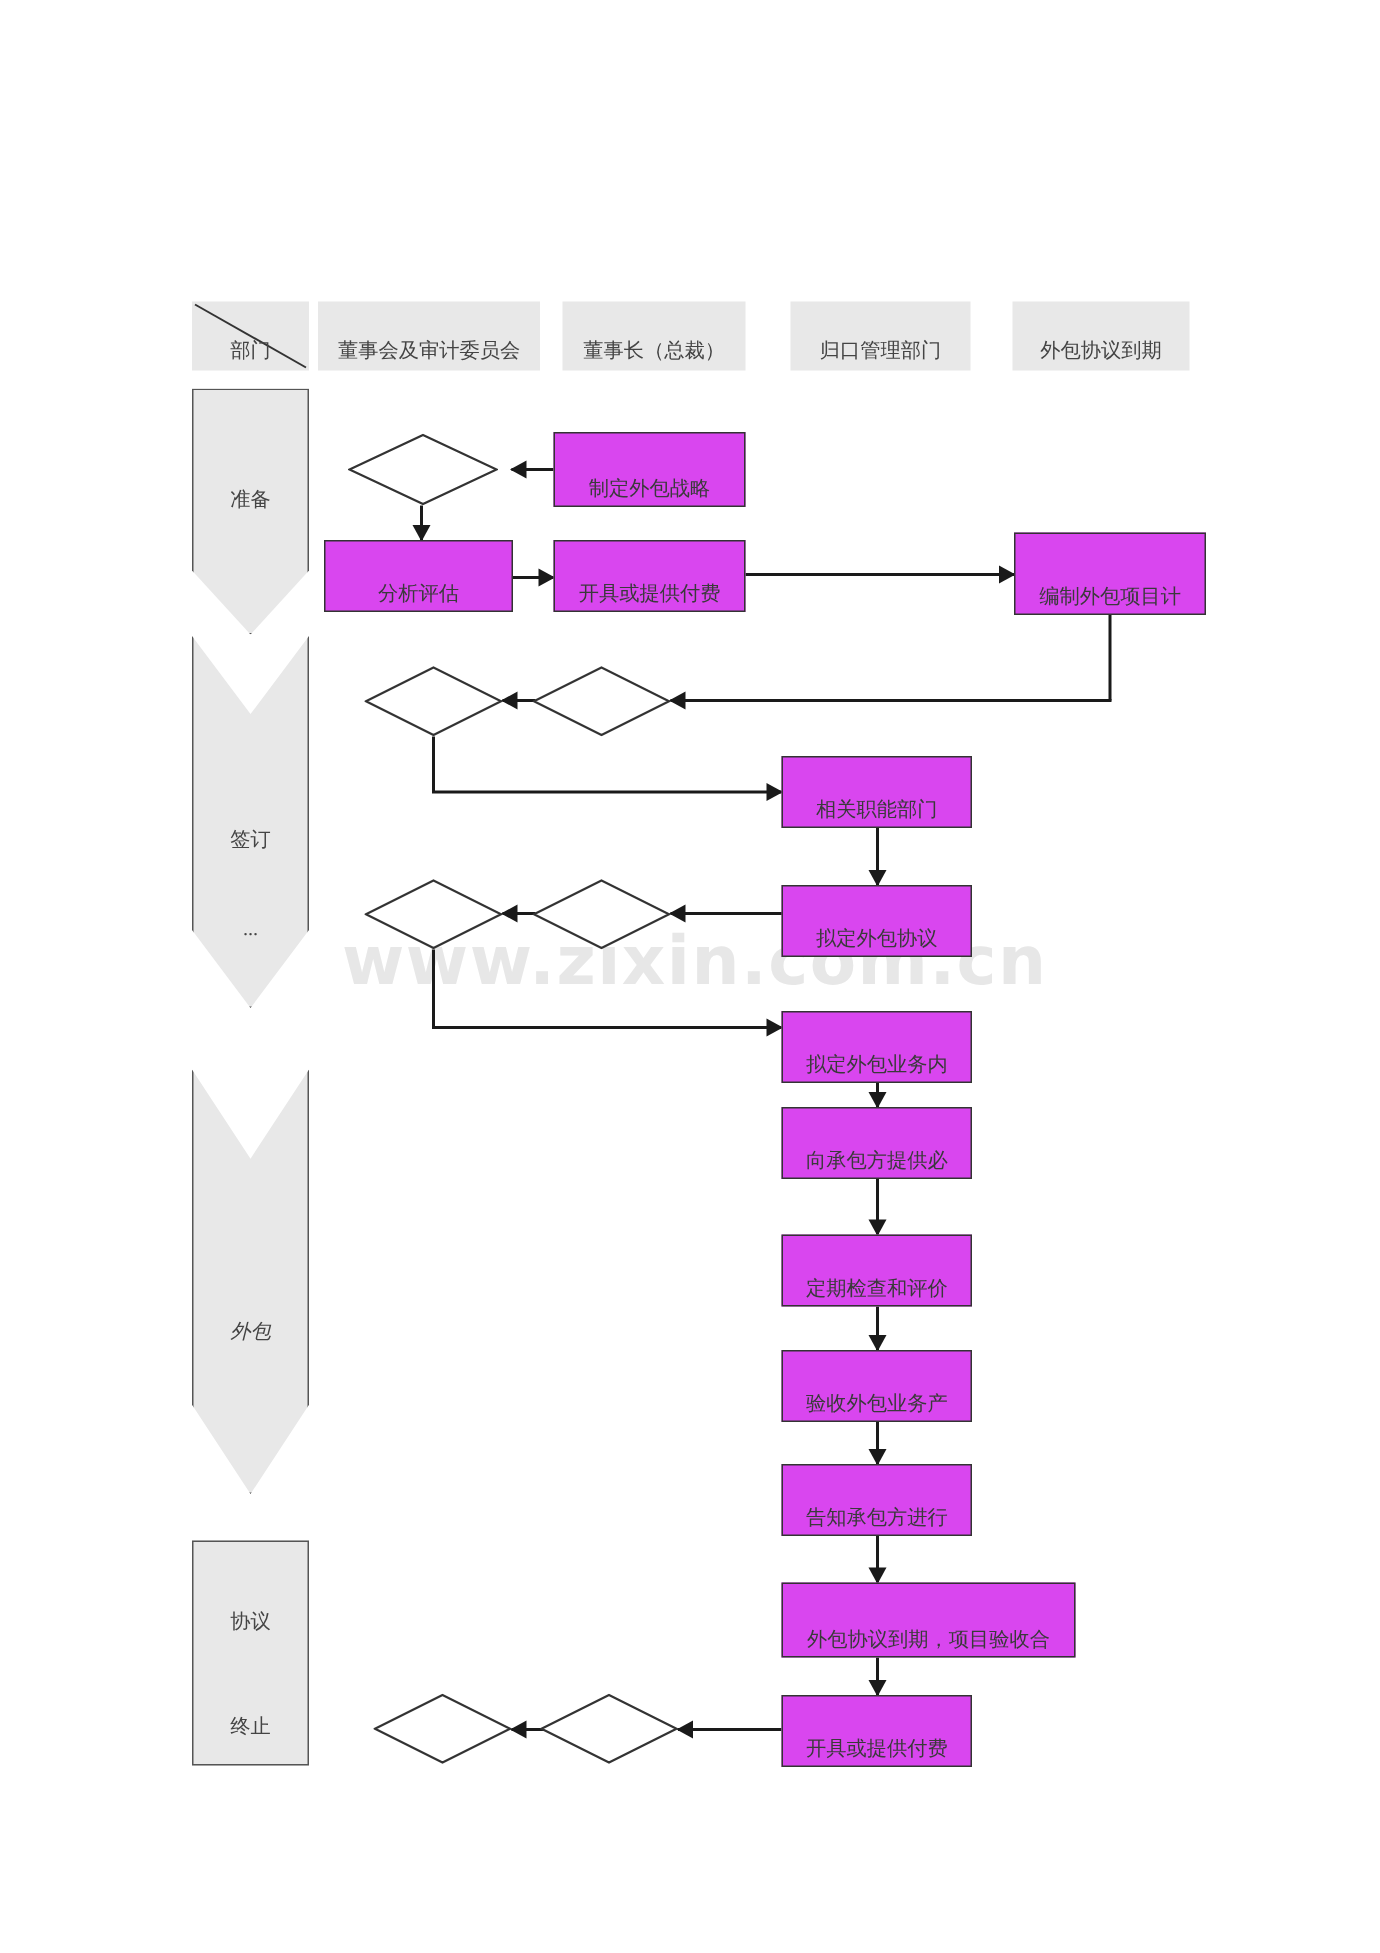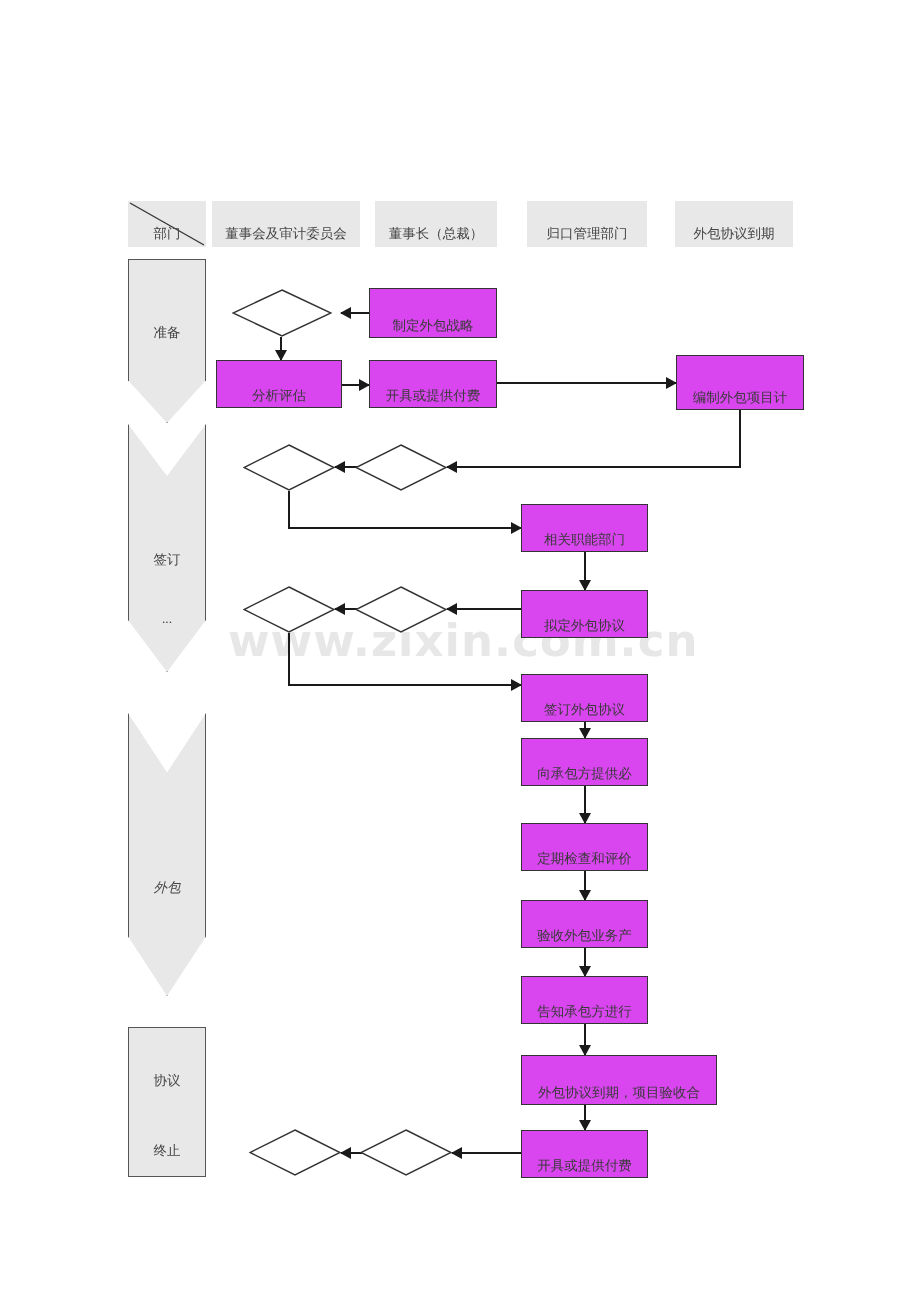--- a/index.html
+++ b/index.html
@@ -277,21 +277,21 @@
       </div>
       <div class="node diamond" style="left: 355px; top: 586px; width: 92px; height: 47px;">
         <svg width="92" height="47" viewBox="0 0 92 47">
           <polygon points="46,1 91,23.5 46,46 1,23.5" fill="#ffffff" stroke="#333333" stroke-width="1.4"></polygon>
         </svg>
       </div>
       <div class="node box" style="left: 521px; top: 590px; width: 127px; height: 48px;">
         <div class="blabel">拟定外包协议</div>
       </div>
       <div class="node box" style="left: 521px; top: 674px; width: 127px; height: 48px;">
-        <div class="blabel">签订外包协议</div>
+        <div class="blabel">拟定外包业务内</div>
       </div>
       <div class="node box" style="left: 521px; top: 738px; width: 127px; height: 48px;">
         <div class="blabel">向承包方提供必</div>
       </div>
       <div class="node box" style="left: 521px; top: 823px; width: 127px; height: 48px;">
         <div class="blabel">定期检查和评价</div>
       </div>
       <div class="node box" style="left: 521px; top: 900px; width: 127px; height: 48px;">
         <div class="blabel">验收外包业务产</div>
       </div>

